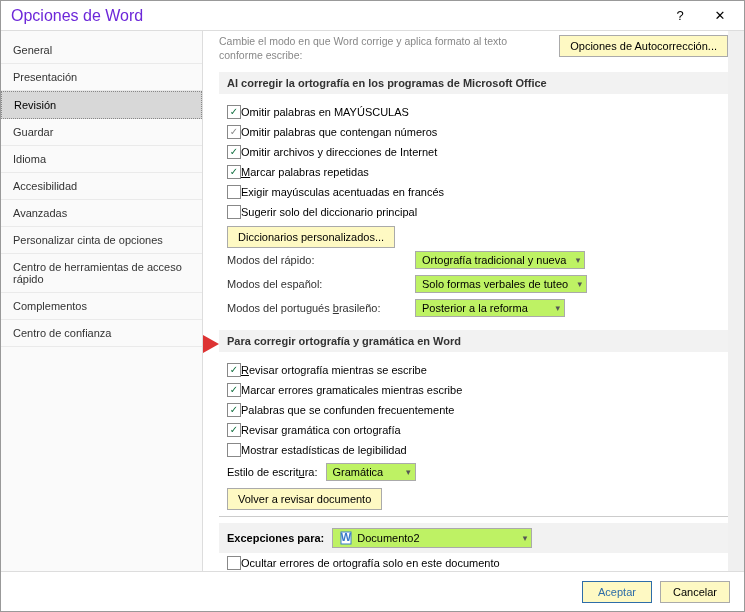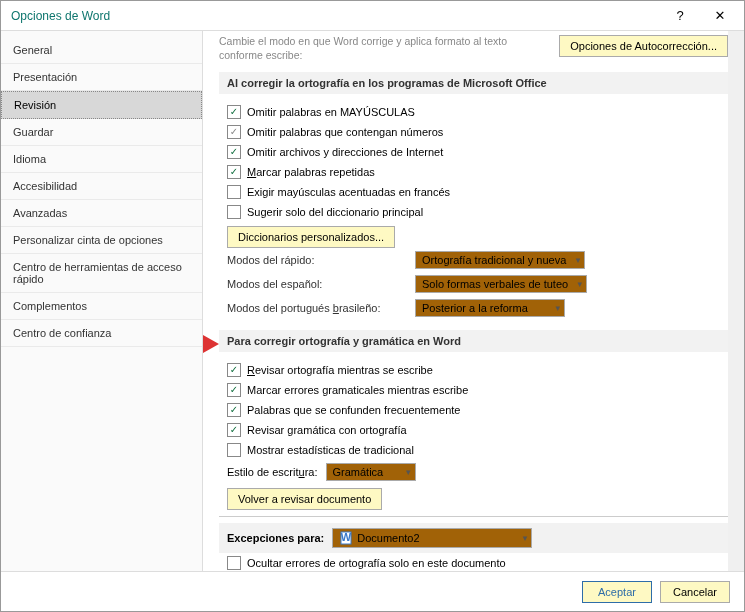--- a/index.html
+++ b/index.html
@@ -1,36 +1,36 @@
 <!DOCTYPE html>
 <html><head>
 <meta charset="utf-8">
 <style>
 * { box-sizing: border-box; margin: 0; padding: 0; font-family: 'Segoe UI', Tahoma, sans-serif; font-size: 11px; }
 body { background: #fff; width: 745px; height: 612px; overflow: hidden; border: 1px solid #999; }
 .titlebar { height: 30px; display: flex; align-items: center; padding: 0 4px 0 10px; border-bottom: 1px solid #ddd; }
-.titlebar-title { flex: 1; font-size: 12px; color: #0f766e; }
+.titlebar-title { flex: 1; font-size: 16px; color: #6d28d9; }
 .titlebar-btn { width: 40px; height: 28px; display: flex; align-items: center; justify-content: center; font-size: 13px; cursor: pointer; }
 .body { display: flex; height: 540px; }
 .sidebar { width: 202px; background: #fafafa; border-right: 1px solid #ddd; padding: 6px 0; overflow-y: auto; }
 .sidebar-item { padding: 7px 12px; color: #333; cursor: pointer; border-bottom: 1px solid #eaeaea; }
 .sidebar-item.active { background: #d8d8d8; border: 1px dotted #888; color: #000; }
 .content { flex: 1; padding: 4px 16px 0 16px; overflow-y: auto; position: relative; }
 .top-row { display: flex; align-items: flex-start; gap: 8px; }
 .hint { color: #888; font-size: 10.5px; flex: 1; line-height: 1.3; }
 .btn { background: #fef9c3; border: 1px solid #aaa; padding: 4px 10px; cursor: pointer; white-space: nowrap; }
 .section-header { background: #f2f2f2; padding: 5px 8px; font-weight: bold; color: #333; margin: 10px 0 8px 0; }
-.chk-row { display: flex; align-items: center; gap: 6px; padding: 3px 0 3px 8px; }
+.chk-row { display: flex; align-items: center; padding: 3px 0 3px 8px; }
 .chk { width: 14px; height: 14px; border: 1px solid #888; display: inline-flex; align-items: center; justify-content: center; font-size: 10px; line-height: 1; cursor: pointer; }
 .chk.checked { color: #0f6e3d; }
 .chk.checked::before { content: "✓"; }
 .chk.gray.checked::before { color: #888; }
 .form-row { display: flex; align-items: center; gap: 8px; padding: 3px 0 3px 8px; }
 .form-label { min-width: 180px; color: #333; }
-.dropdown { border: 1px solid #aaa; padding: 2px 18px 2px 6px; background: #a16207; position: relative; display: inline-flex; align-items: center; cursor: pointer; min-width: 150px; }
+.dropdown { border: 1px solid #aaa; padding: 2px 18px 2px 6px; background: #bef264; position: relative; display: inline-flex; align-items: center; cursor: pointer; min-width: 150px; }
 .dropdown::after { content: "▾"; position: absolute; right: 4px; font-size: 9px; color: #555; }
 .doc-dropdown { min-width: 200px; display: inline-flex; align-items: center; gap: 4px; }
 .doc-icon { width: 14px; height: 14px; display: inline-flex; align-items: center; justify-content: center; }
 .underline { text-decoration: underline; }
 .footer { height: 40px; display: flex; align-items: center; justify-content: flex-end; gap: 8px; padding: 0 14px; border-top: 1px solid #ddd; }
 .footer .btn { min-width: 70px; text-align: center; }
 .footer .btn.primary { border: 1px solid #2e6da8; color: #2e6da8; }
 .scrollbar { position: absolute; right: 0; top: 0; bottom: 0; width: 16px; background: #f0f0f0; }
 .arrow { position: relative; }
 .arrow-svg { position: absolute; left: -34px; width: 34px; height: 18px; }
@@ -134,21 +134,21 @@
     <div class="chk-row">
         <span class="chk checked"></span>
         <span>Palabras que se confunden frecuentemente</span>
       </div>
     <div class="chk-row">
         <span class="chk checked"></span>
         <span>Revisar gramática con ortografía</span>
       </div>
     <div class="chk-row">
         <span class="chk"></span>
-        <span>Mostrar estadísticas de tradicional</span>
+        <span>Mostrar estadísticas de legibilidad</span>
       </div>
 
     <div class="form-row">
       <span>Estilo de escrit<span class="underline">u</span>ra:</span>
       <span class="dropdown" style="min-width:90px">
           <span>Gramática</span>
         </span>
     </div>
     <div class="indent"><button class="btn">Volver a revisar documento</button></div>
 

